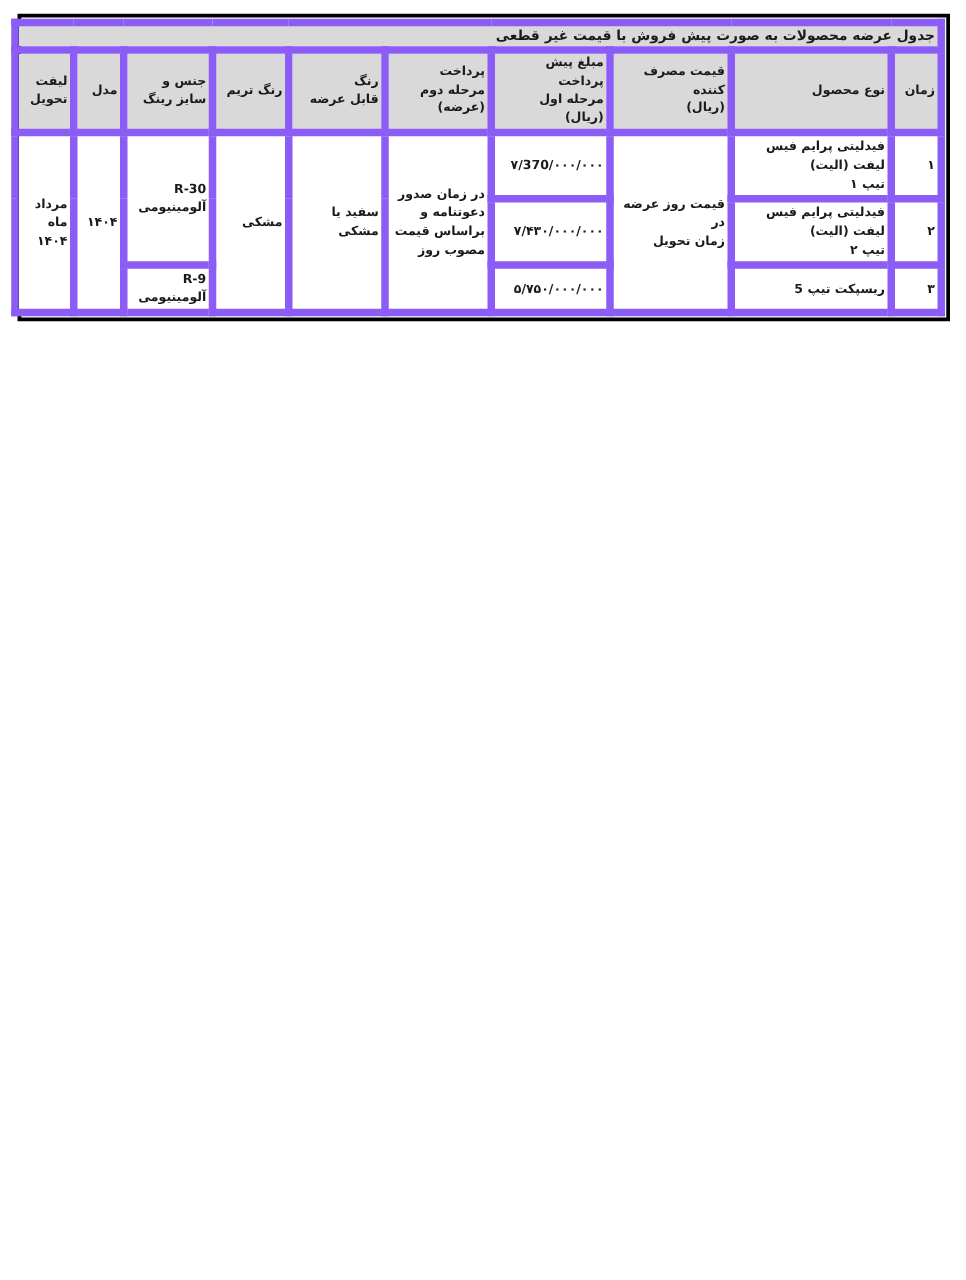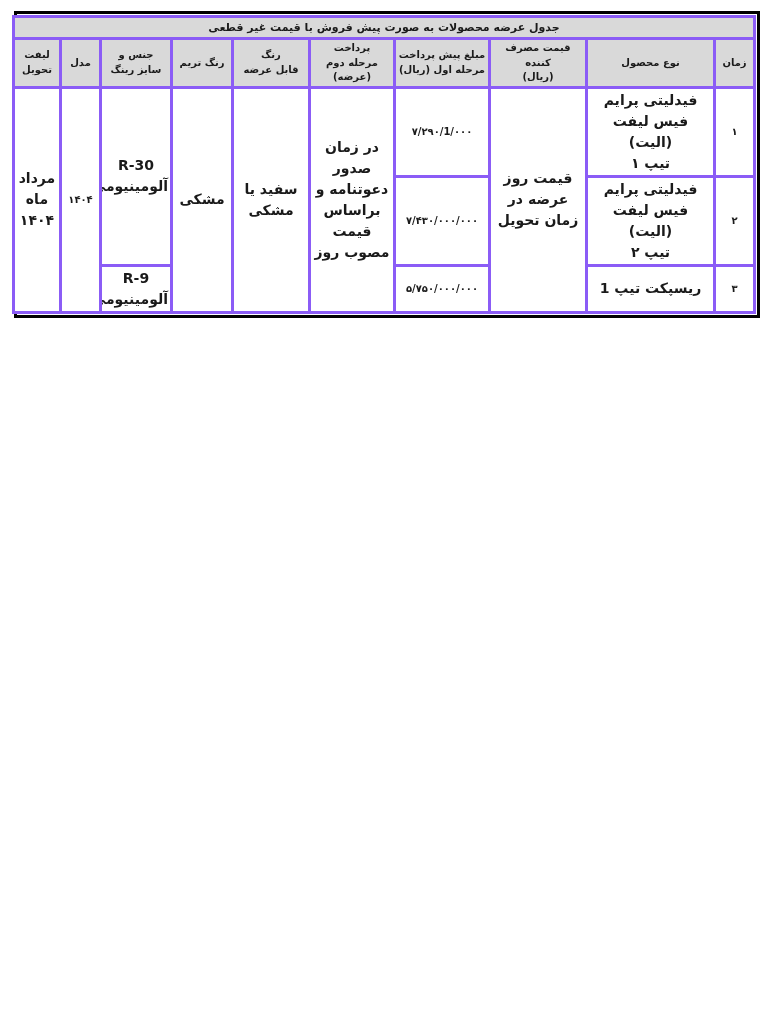--- a/index.html
+++ b/index.html
@@ -22,22 +22,22 @@
     background: #ffffff;
   }
   table.offer-table {
     width: 100%;
     border-collapse: collapse;
     table-layout: fixed;
     direction: rtl;
   }
   table.offer-table th,
   table.offer-table td {
-    border: 3px solid #8b5cf6;
-    text-align: center;
+    border: 6px solid #8b5cf6;
+    text-align: right;
     vertical-align: middle;
     white-space: pre-line;
     font-weight: bold;
     color: #1a1a1a;
     padding: 1px 2px;
     overflow: hidden;
   }
   .title-cell {
     background: #d9d9d9;
     height: 22px;
@@ -45,21 +45,21 @@
     line-height: 1.2;
   }
   .header-cell {
     background: #d9d9d9;
     height: 42px;
     font-size: 10px;
     line-height: 1.45;
   }
   .data-cell {
     background: #ffffff;
-    font-size: 14px;
+    font-size: 10px;
     line-height: 1.5;
   }
   .num-cell { font-size: 10px; letter-spacing: 0.5px; }
   tr.row-1 { height: 33px; }
   tr.row-2 { height: 37px; }
   tr.row-3 { height: 36px; }
 </style>
 </head>
 <body>
 
@@ -102,21 +102,21 @@
         <th class="header-cell">لیفت
 تحویل</th>
       </tr>
 
       <tr class="row-1">
         <td class="data-cell num-cell">۱</td>
         <td class="data-cell">فیدلیتی پرایم فیس لیفت (الیت)
 تیپ ۱</td>
         <td class="data-cell" rowspan="3">قیمت روز عرضه در
 زمان تحویل</td>
-        <td class="data-cell num-cell">۷/۲۹۰/1/۰۰۰</td>
+        <td class="data-cell num-cell">۷/370/۰۰۰/۰۰۰</td>
         <td class="data-cell" rowspan="3">در زمان صدور
 دعوتنامه و
 براساس قیمت
 مصوب روز</td>
         <td class="data-cell" rowspan="3">سفید یا
 مشکی</td>
         <td class="data-cell" rowspan="3">مشکی</td>
         <td class="data-cell" rowspan="2">R-30
 آلومینیومی</td>
         <td class="data-cell num-cell" rowspan="3">۱۴۰۴</td>
@@ -126,21 +126,21 @@
 
       <tr class="row-2">
         <td class="data-cell num-cell">۲</td>
         <td class="data-cell">فیدلیتی پرایم فیس لیفت (الیت)
 تیپ ۲</td>
         <td class="data-cell num-cell">۷/۴۳۰/۰۰۰/۰۰۰</td>
       </tr>
 
       <tr class="row-3">
         <td class="data-cell num-cell">۳</td>
-        <td class="data-cell">ریسپکت تیپ 1</td>
+        <td class="data-cell">ریسپکت تیپ 5</td>
         <td class="data-cell num-cell">۵/۷۵۰/۰۰۰/۰۰۰</td>
         <td class="data-cell">R-9
 آلومینیومی</td>
       </tr>
     </tbody>
       </table>
   </div>
 </div>
 
 </body></html>

